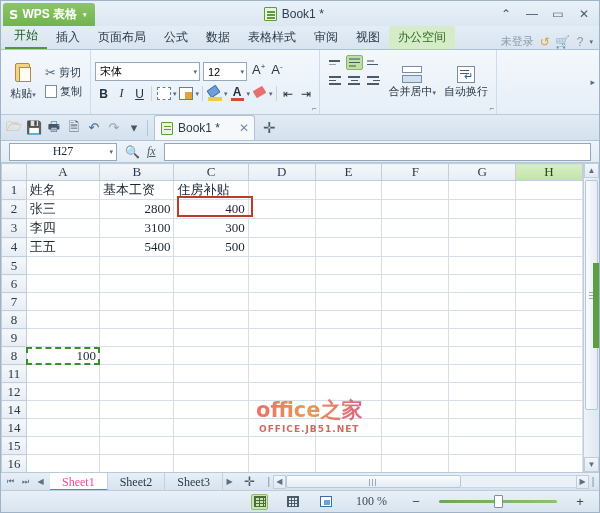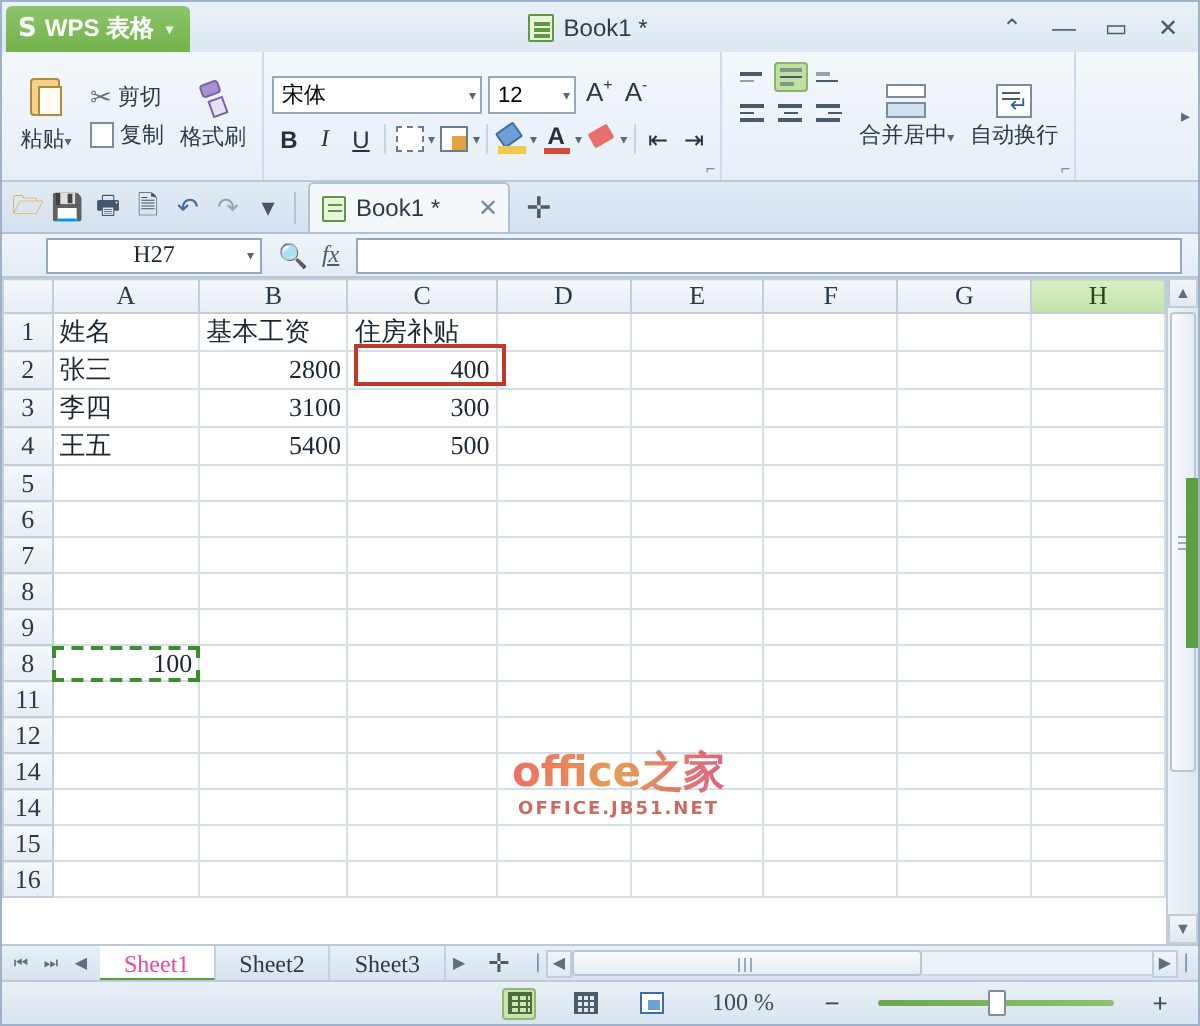--- a/index.html
+++ b/index.html
@@ -203,21 +203,21 @@
   
   .formulabar {
     height: 22px; display: flex; align-items: center;
     background: linear-gradient(#eef4fa, #e2ebf4);
     border-bottom: 1px solid #b6c8d8; padding: 0 2px;
   }
   .namebox {
     width: 108px; height: 18px; background: #fff; border: 1px solid #93a8bc;
     display: flex; align-items: center; justify-content: center;
     font-family: "Liberation Serif", serif; font-size: 12px; color: #1c2a36;
-    position: relative; margin-left: 20px;
+    position: relative; margin-left: 6px;
   }
   .namebox .ddcaret { position: absolute; right: 3px; }
   .fbar-icons { display: flex; align-items: center; gap: 7px; padding: 0 8px; }
   .fbar-icons span { color: #4a5b6b; font-size: 12px; }
   .fx { font-family: "Liberation Serif", serif; font-style: italic; font-size: 13px; text-decoration: underline; }
   .forminput {
     flex: 1; height: 18px; background: #fff; border: 1px solid #93a8bc;
     margin-right: 6px; padding: 0 3px; font-size: 12px; line-height: 16px;
     color: #1c2a36;
   }
@@ -350,20 +350,38 @@
       <span>Book1 *</span>
     </div>
     <div class="win-btns">
       <div class="win-btn">⌃</div>
       <div class="win-btn">—</div>
       <div class="win-btn">▭</div>
       <div class="win-btn close">✕</div>
     </div>
   </div>
 
+  <div class="ribbon-tabs">
+    <div class="rtab active">开始</div>
+    <div class="rtab">插入</div>
+    <div class="rtab">页面布局</div>
+    <div class="rtab">公式</div>
+    <div class="rtab">数据</div>
+    <div class="rtab">表格样式</div>
+    <div class="rtab">审阅</div>
+    <div class="rtab">视图</div>
+    <div class="rtab special">办公空间</div>
+    <div class="ribbon-right">
+      <span>未登录</span>
+      <span class="ri orange">↺</span>
+      <span class="ri red">🛒</span>
+      <span class="ri">?</span>
+      <span class="mini">▾</span>
+    </div>
+  </div>
 
   <div class="ribbon">
 
     <div class="rgroup">
       <div class="btn-big">
         <span class="ic-paste">
           <span class="clip"></span>
             <span class="page"></span>
         </span>
         <span class="lbl">
@@ -372,27 +390,20 @@
       </div>
       <div class="stack2">
         <div class="btn-sm">
           <span class="ic-cut">✂</span>
           <span>剪切</span>
         </div>
         <div class="btn-sm">
           <span class="ic-copy"></span>
           <span>复制</span>
         </div>
-      </div>
-      <div class="btn-big">
-        <span class="ic-brush">
-          <span class="h"></span>
-            <span class="b"></span>
-        </span>
-        <span class="lbl">格式刷</span>
       </div>
     </div>
 
     <div class="rgroup">
       <div style="display:flex;flex-direction:column;justify-content:center;">
         <div style="display:flex;align-items:flex-start;">
           <div class="fontname">
             <span>宋体</span>
             <span class="ddcaret">▾</span>
           </div>

